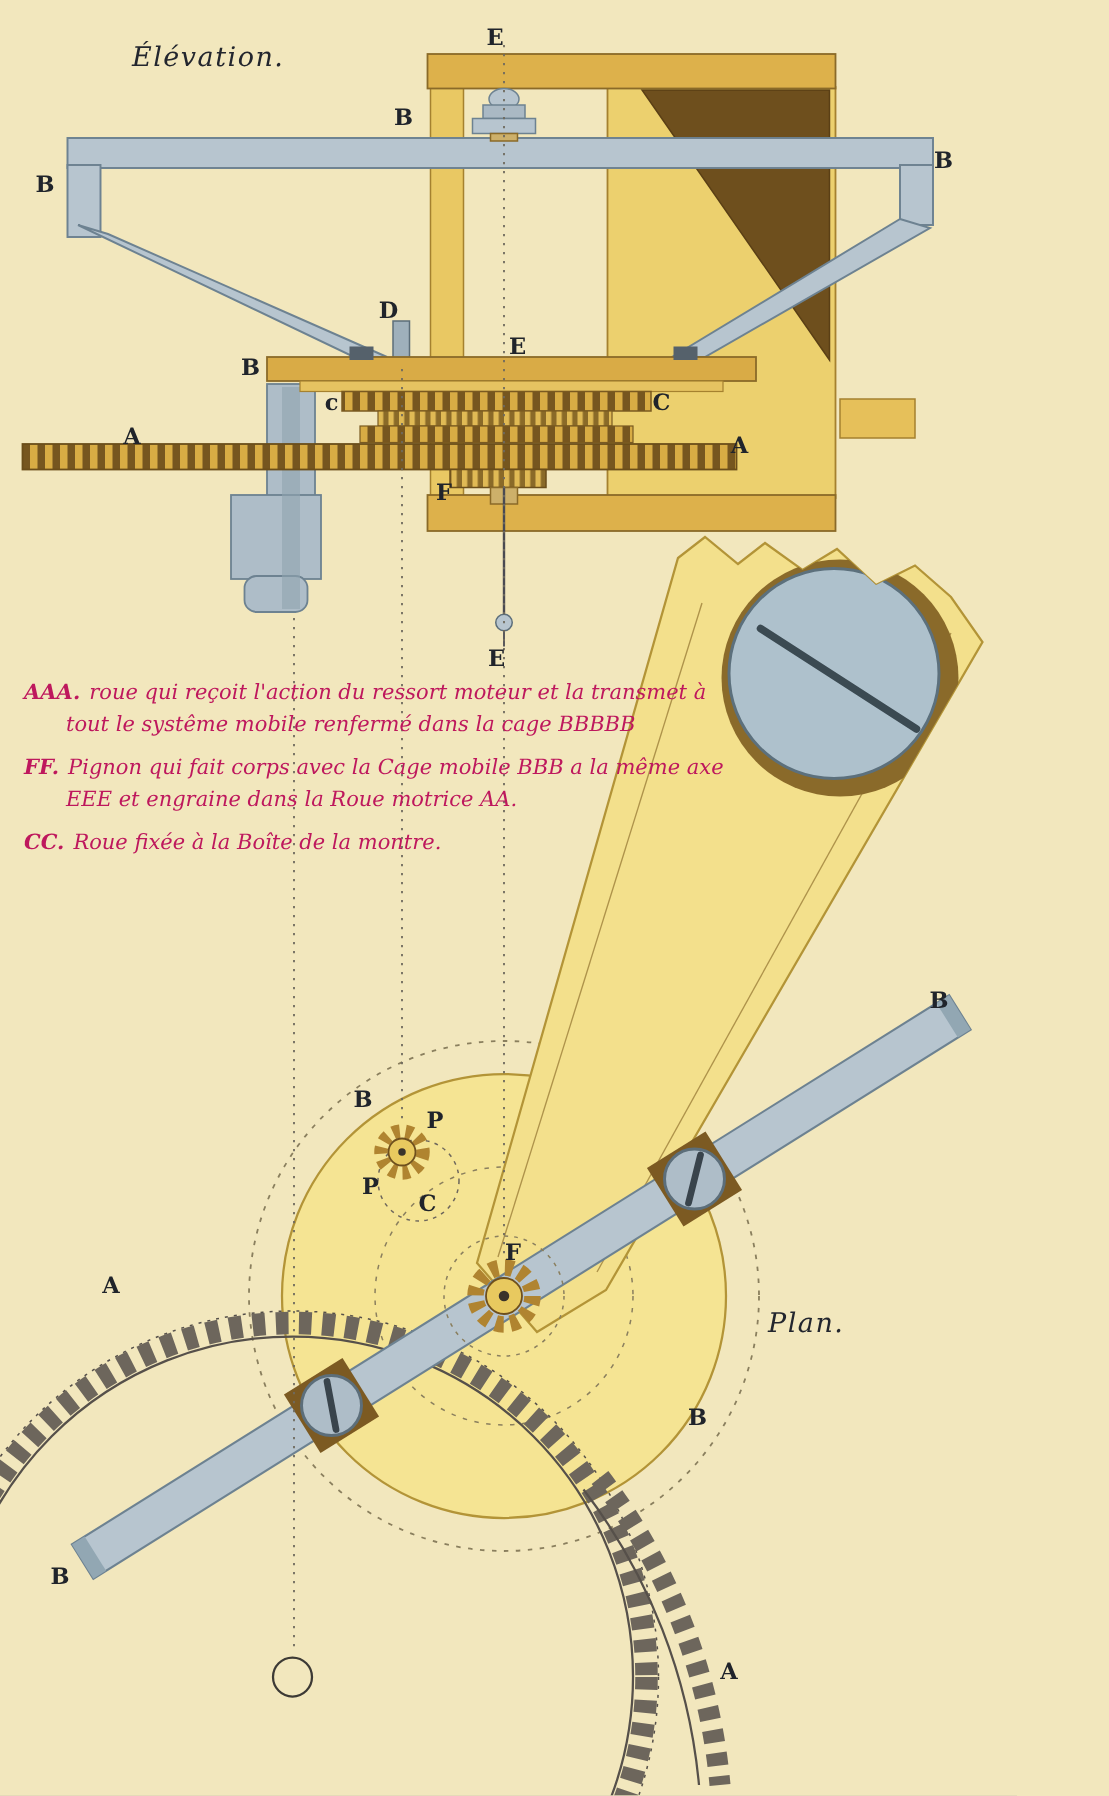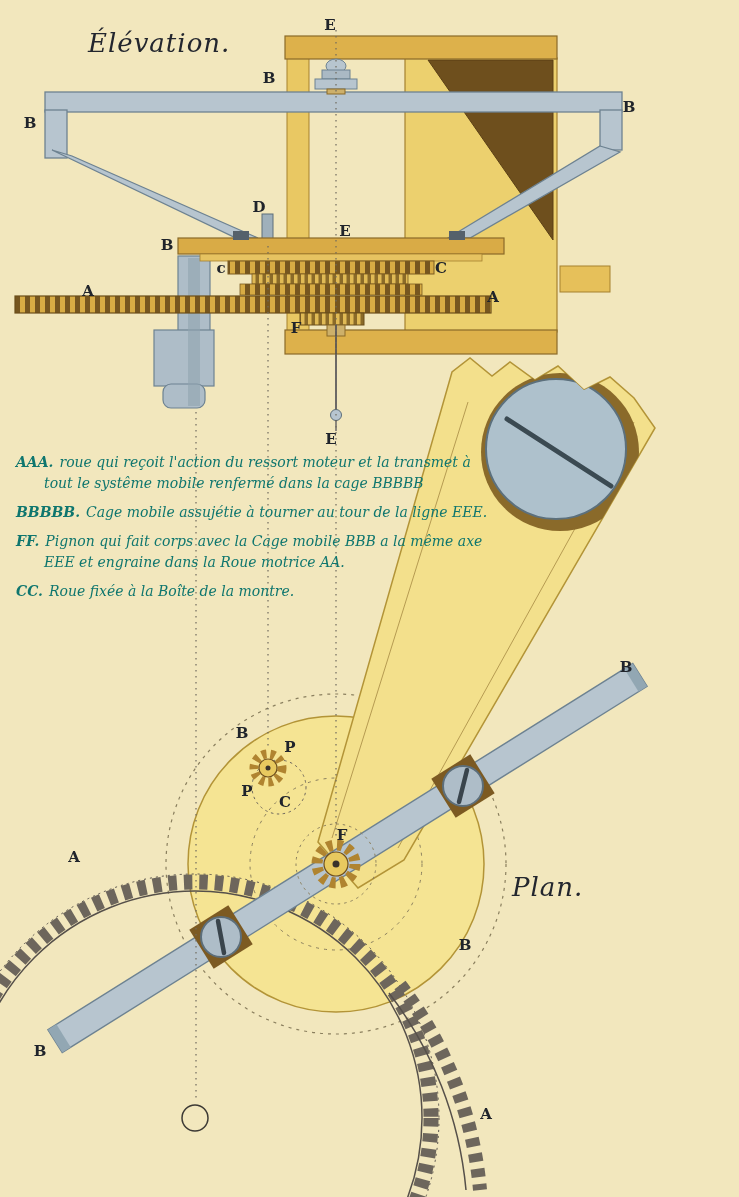--- a/index.html
+++ b/index.html
@@ -7,31 +7,31 @@
     position:relative;
     width:739px;height:1197px;
     background:#f2e7bd;
     overflow:hidden;
     font-family:"DejaVu Serif", serif;
   }
   svg{position:absolute;left:0;top:0;}
   .caption{
     position:absolute;
     font-style:italic;
-    font-size:26px;
+    font-size:18px;
     color:#23262e;
     letter-spacing:1px;
   }
   .elevation-caption{left:88px;top:28px;}
   .plan-caption{left:512px;top:872px;text-align:center;}
   .legend{
     position:absolute;
     left:16px;top:452px;width:486px;
     font-size:14px;font-style:italic;line-height:1.5;
-    color:#0f766e;
+    color:#be185d;
   }
   .legend-entry{
     margin-bottom:8px;
     padding-left:28px;text-indent:-28px;
   }
   .legend-key{font-weight:bold;margin-right:6px;}
   .lbl{
     font-family:"DejaVu Serif", serif;
     font-size:15px;font-weight:bold;fill:#20242b;
   }
@@ -212,23 +212,20 @@
   </svg>
 
   <div class="caption elevation-caption">Élévation.</div>
   <div class="caption plan-caption">Plan.</div>
 
   <div class="legend">
     <div class="legend-entry">
       <span class="legend-key">AAA.</span><span>roue qui reçoit l'action du ressort moteur et la transmet à tout le systême mobile renfermé dans la cage BBBBB</span>
     </div>
     <div class="legend-entry">
-      <span class="legend-key">BBBBB.</span><span>Cage mobile assujétie à tourner au tour de la ligne EEE.</span>
-    </div>
-    <div class="legend-entry">
       <span class="legend-key">FF.</span><span>Pignon qui fait corps avec la Cage mobile BBB a la même axe EEE et engraine dans la Roue motrice AA.</span>
     </div>
     <div class="legend-entry">
       <span class="legend-key">CC.</span><span>Roue fixée à la Boîte de la montre.</span>
     </div>
   </div>
 
 </div>
 
 </body></html>

